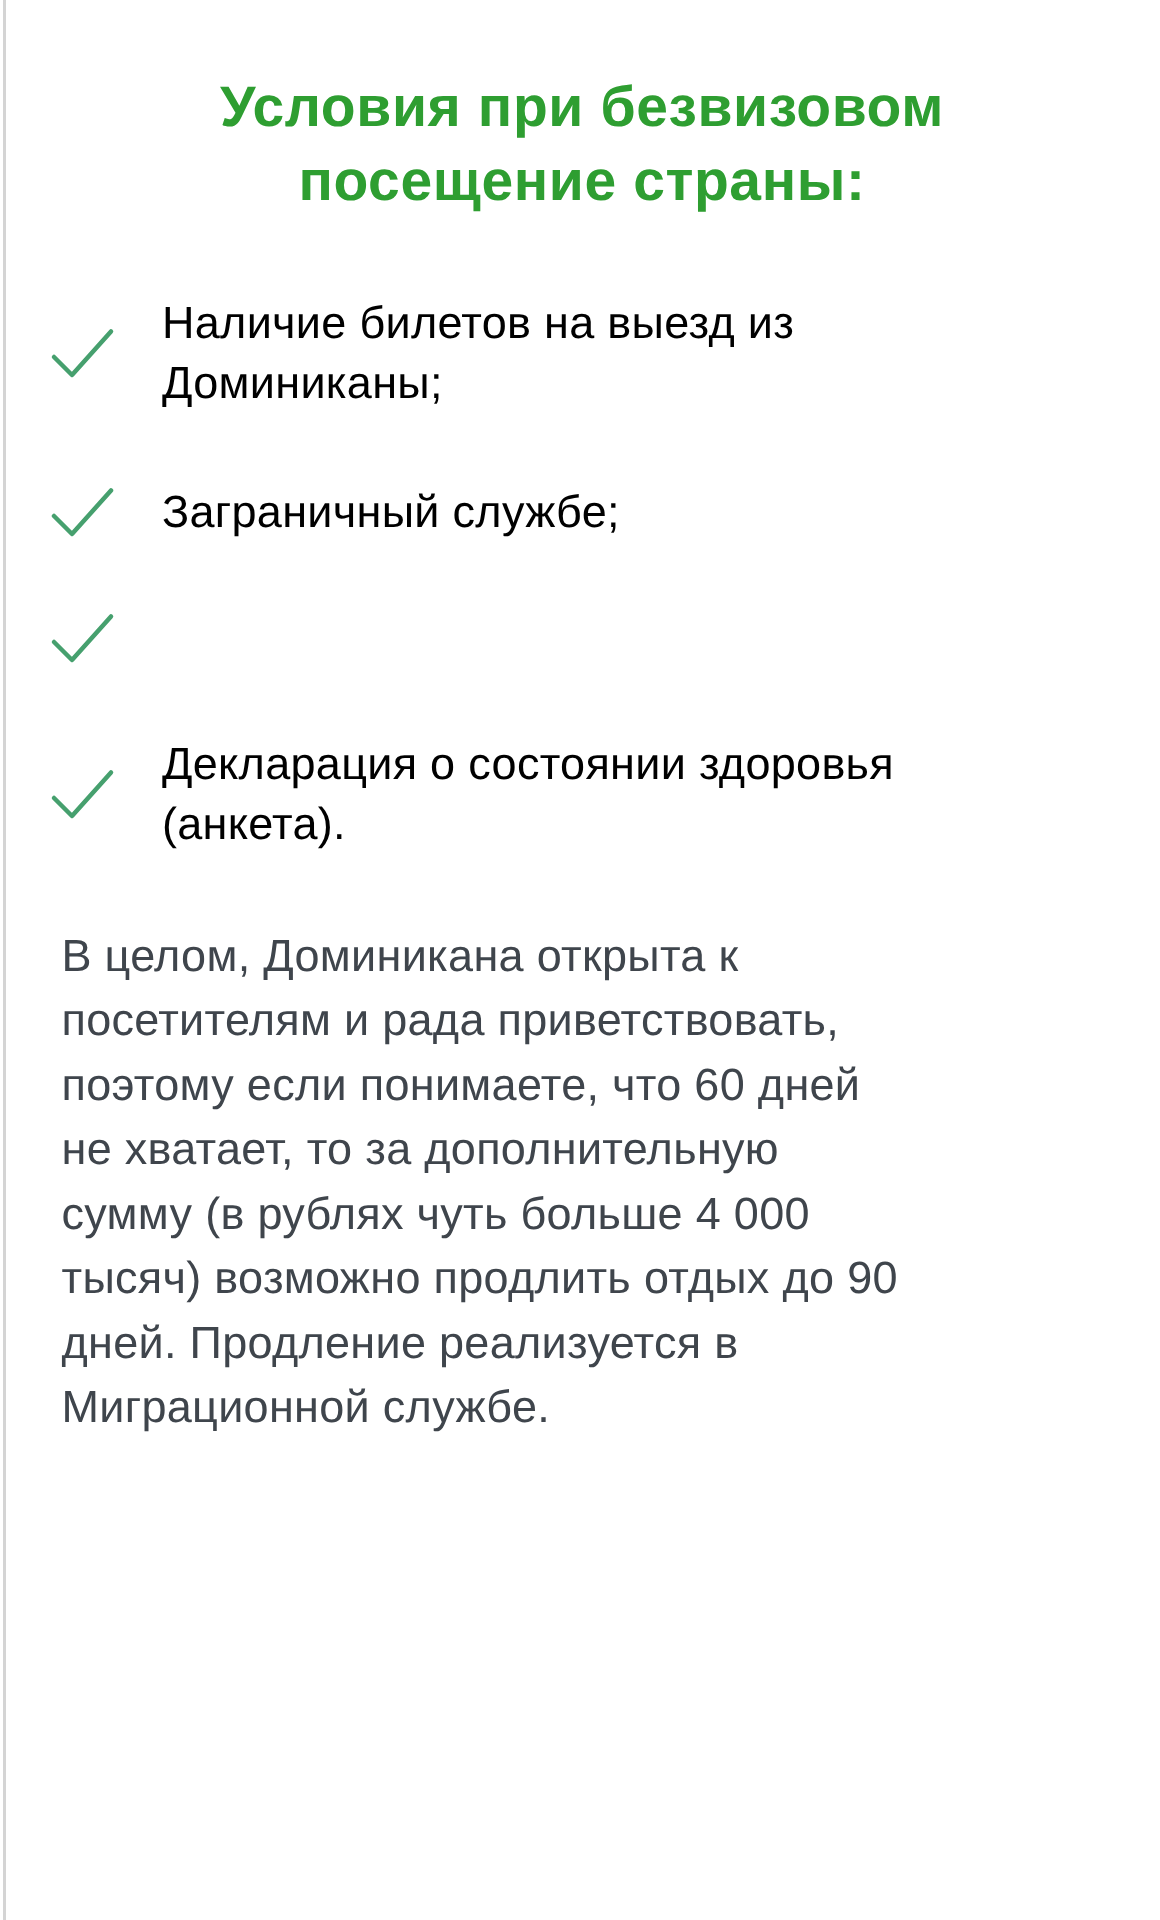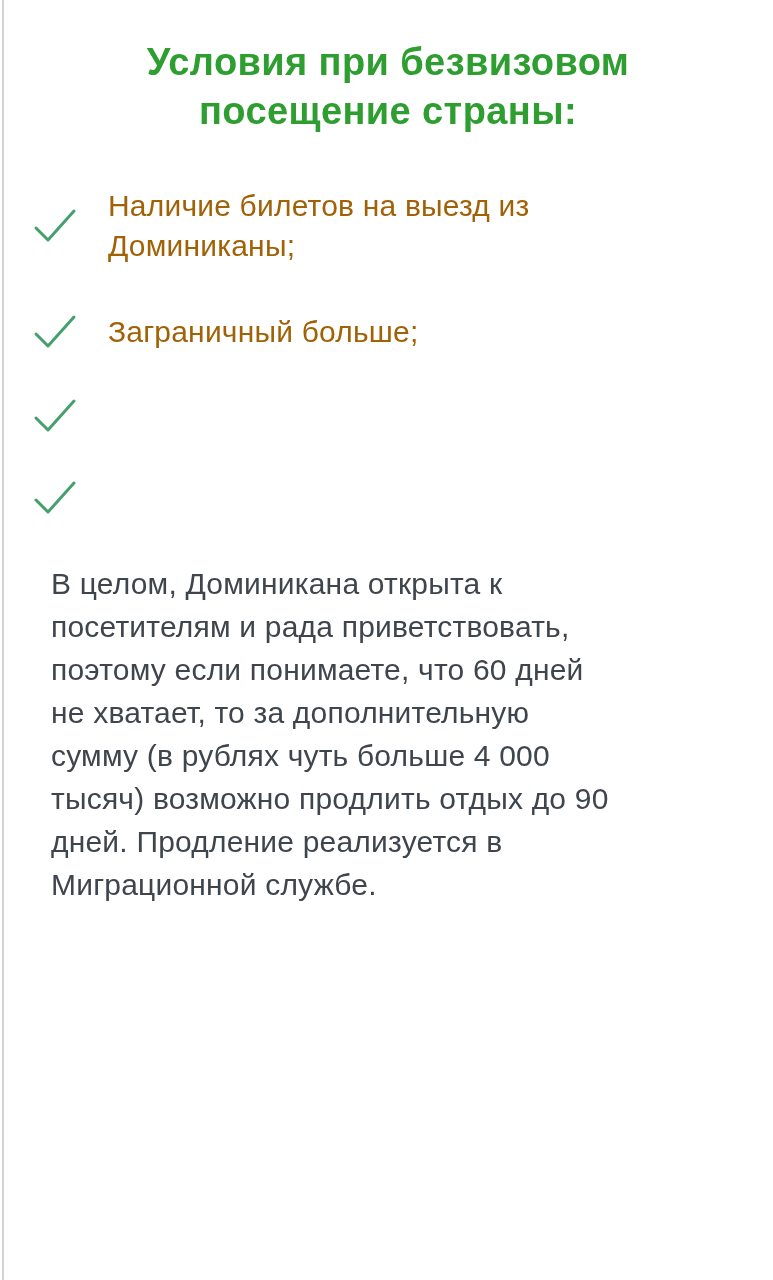--- a/index.html
+++ b/index.html
@@ -15,21 +15,21 @@
   }
   .left-line {
     position: absolute;
     left: 2px;
     top: 0;
     width: 2px;
     height: 1280px;
     background: #d4d4d4;
   }
   .content {
-    padding: 38px 30px 0 33px;
+    padding: 48px 30px 0 33px;
   }
   .page-title {
     margin: 0 0 50px 0;
     font-size: 38px;
     font-weight: 700;
     line-height: 49px;
     letter-spacing: 0.4px;
     color: #2e9e31;
     text-align: center;
     white-space: pre-line;
@@ -50,24 +50,24 @@
   .check-icon-wrap svg {
     width: 44px;
     height: 36px;
     display: block;
   }
   .item-text {
     font-size: 30px;
     line-height: 40px;
     letter-spacing: 0.2px;
     white-space: pre-line;
-    color: #a16207;
+    color: #000000;
   }
   .body-paragraph {
-    margin: 38px 0 0 18px;
+    margin: 38px 0 0 8px;
     font-size: 30px;
     line-height: 43px;
     letter-spacing: 0.2px;
     white-space: pre-line;
     color: #3f454c;
   }
 </style>
 </head>
 <body>
 
@@ -89,38 +89,40 @@
       <span class="item-text">Наличие билетов на выезд из
 Доминиканы;</span>
     </div>
 
     <div class="checklist-item">
       <span class="check-icon-wrap">
         <svg viewBox="0 0 44 36" fill="none">
             <path d="M3 20 L15 32 L41 3" stroke="#46a06e" stroke-width="3" stroke-linecap="round" stroke-linejoin="round"></path>
           </svg>
       </span>
-      <span class="item-text">Заграничный больше;</span>
+      <span class="item-text">Заграничный службе;</span>
     </div>
 
 
     <div class="checklist-item">
       <span class="check-icon-wrap">
         <svg viewBox="0 0 44 36" fill="none">
             <path d="M3 20 L15 32 L41 3" stroke="#46a06e" stroke-width="3" stroke-linecap="round" stroke-linejoin="round"></path>
           </svg>
       </span>
     </div>
 
     <div class="checklist-item">
       <span class="check-icon-wrap">
         <svg viewBox="0 0 44 36" fill="none">
             <path d="M3 20 L15 32 L41 3" stroke="#46a06e" stroke-width="3" stroke-linecap="round" stroke-linejoin="round"></path>
           </svg>
       </span>
+      <span class="item-text">Декларация о состоянии здоровья
+(анкета).</span>
     </div>
 
   </div>
 
   <p class="body-paragraph">В целом, Доминикана открыта к
 посетителям и рада приветствовать,
 поэтому если понимаете, что 60 дней
 не хватает, то за дополнительную
 сумму (в рублях чуть больше 4 000
 тысяч) возможно продлить отдых до 90

